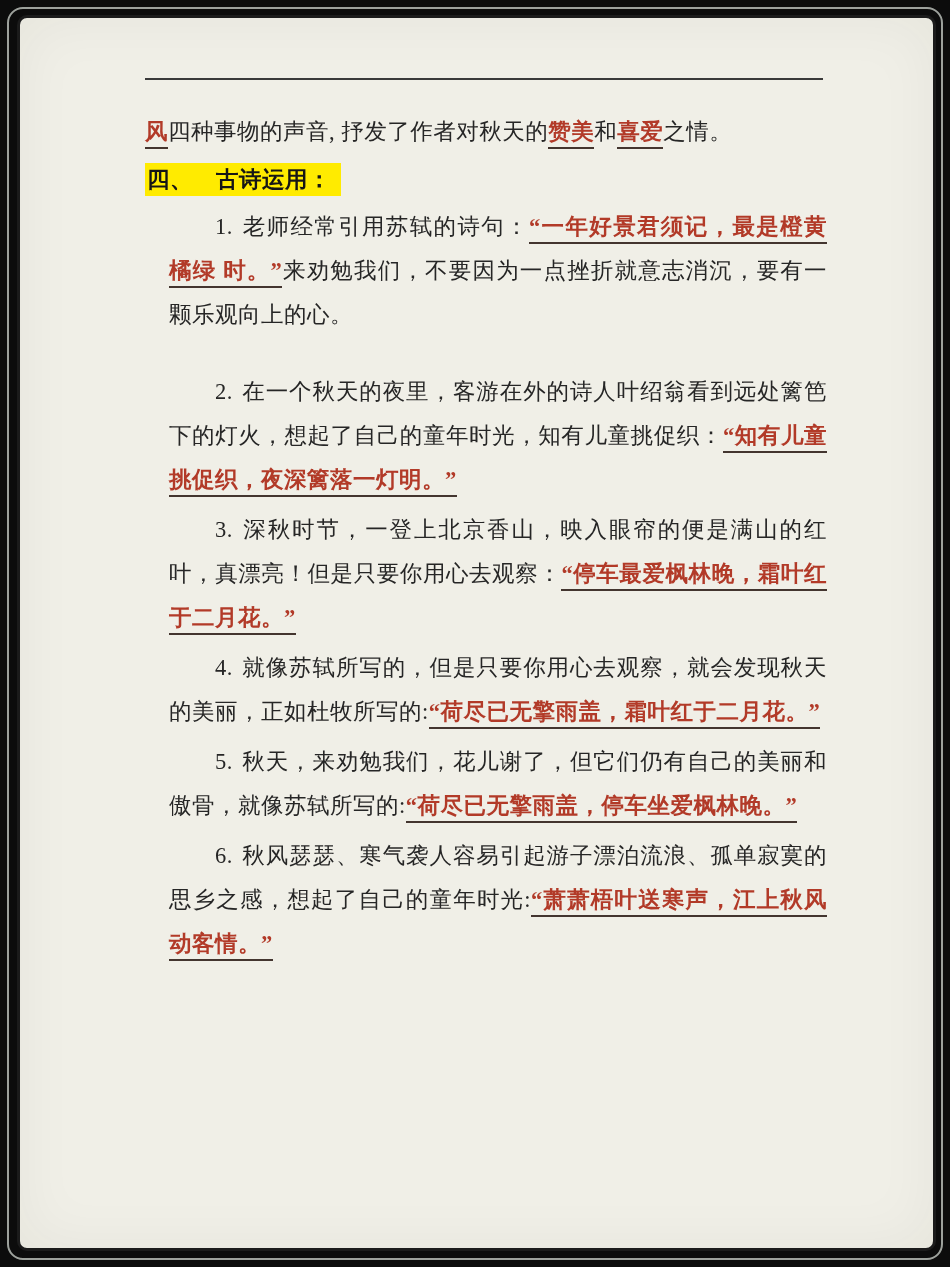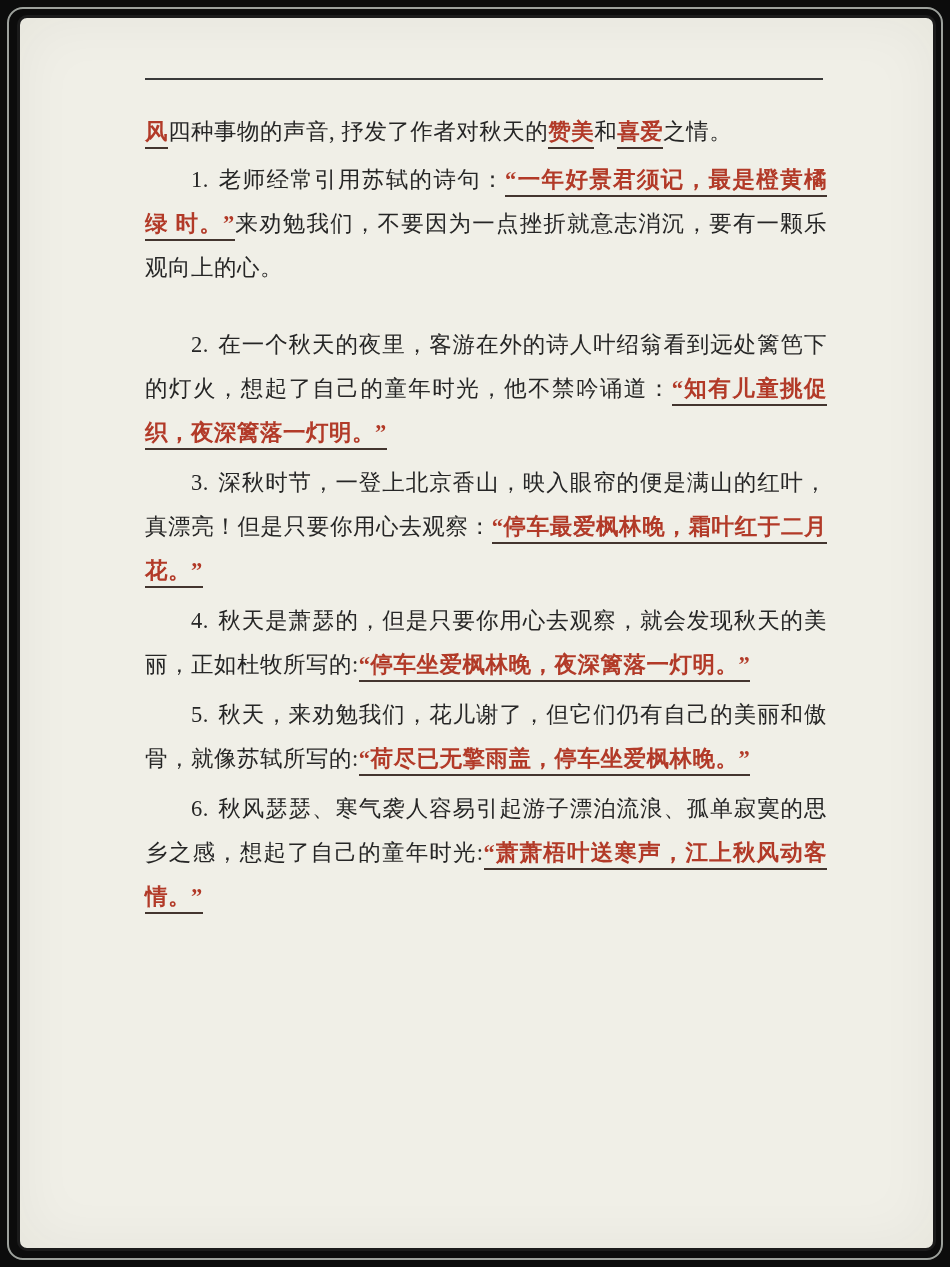--- a/index.html
+++ b/index.html
@@ -47,21 +47,21 @@
     letter-spacing: 0.5px;
   }
   .intro { margin-bottom: 4px; }
   .header-line { margin: 2px 0 3px 0; }
   .hl {
     background: #ffeb00;
     font-weight: 700;
     padding: 4px 10px 4px 2px;
     color: #161616;
   }
-  .item { text-indent: 46px; }
+  .item { text-indent: 46px; margin-left: 24px; }
   .item-extra-gap { margin-top: 33px; }
   .item-small-gap { margin-top: 6px; }
   .num { margin-right: 9px; }
   .ans, .quote {
     color: #b23a28;
     font-weight: 700;
     border-bottom: 2px solid #43352f;
     padding-bottom: 3px;
   }
 </style>
@@ -72,35 +72,38 @@
 
 <div class="page">
   <div class="content">
 
     <hr class="rule">
 
     <p class="para intro">
       <span class="ans">风</span><span>四种事物的声音, 抒发了作者对秋天的</span><span class="ans">赞美</span><span>和</span><span class="ans">喜爱</span><span>之情。</span>
     </p>
 
+    <p class="para header-line">
+      <span class="hl">四、　古诗运用：</span>
+    </p>
 
     <p class="para item">
       <span class="num">1.</span><span>老师经常引用苏轼的诗句：</span><span class="quote">“一年好景君须记，最是橙黄橘绿 时。”</span><span>来劝勉我们，不要因为一点挫折就意志消沉，要有一颗乐观向上的心。</span>
     </p>
 
     <p class="para item item-extra-gap">
-      <span class="num">2.</span><span>在一个秋天的夜里，客游在外的诗人叶绍翁看到远处篱笆下的灯火，想起了自己的童年时光，他不禁吟诵道：</span><span class="quote">“知有儿童挑促织，夜深篱落一灯明。”</span>
+      <span class="num">2.</span><span>在一个秋天的夜里，客游在外的诗人叶绍翁看到远处篱笆下的灯火，想起了自己的童年时光，知有儿童挑促织：</span><span class="quote">“知有儿童挑促织，夜深篱落一灯明。”</span>
     </p>
 
     <p class="para item item-small-gap">
       <span class="num">3.</span><span>深秋时节，一登上北京香山，映入眼帘的便是满山的红叶，真漂亮！但是只要你用心去观察：</span><span class="quote">“停车最爱枫林晚，霜叶红于二月花。”</span>
     </p>
 
     <p class="para item item-small-gap">
-      <span class="num">4.</span><span>秋天是萧瑟的，但是只要你用心去观察，就会发现秋天的美丽，正如杜牧所写的:</span><span class="quote">“停车坐爱枫林晚，夜深篱落一灯明。”</span>
+      <span class="num">4.</span><span>就像苏轼所写的，但是只要你用心去观察，就会发现秋天的美丽，正如杜牧所写的:</span><span class="quote">“荷尽已无擎雨盖，霜叶红于二月花。”</span>
     </p>
 
     <p class="para item item-small-gap">
       <span class="num">5.</span><span>秋天，来劝勉我们，花儿谢了，但它们仍有自己的美丽和傲骨，就像苏轼所写的:</span><span class="quote">“荷尽已无擎雨盖，停车坐爱枫林晚。”</span>
     </p>
 
     <p class="para item item-small-gap">
       <span class="num">6.</span><span>秋风瑟瑟、寒气袭人容易引起游子漂泊流浪、孤单寂寞的思乡之感，想起了自己的童年时光:</span><span class="quote">“萧萧梧叶送寒声，江上秋风动客情。”</span>
     </p>
 

